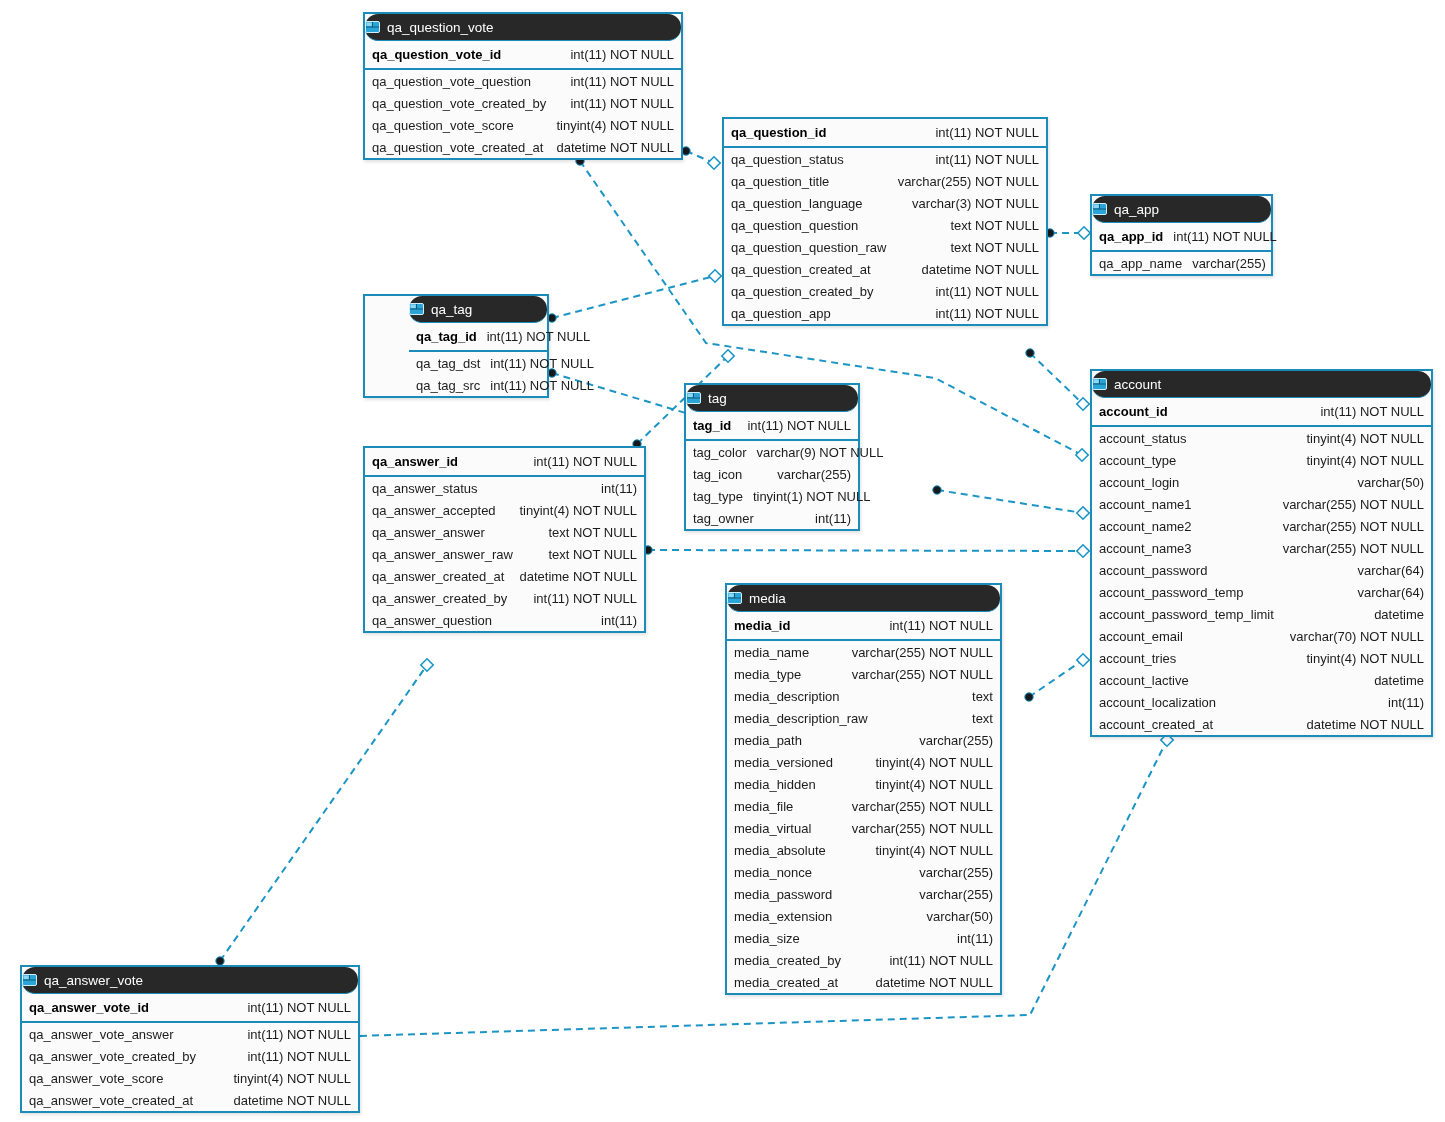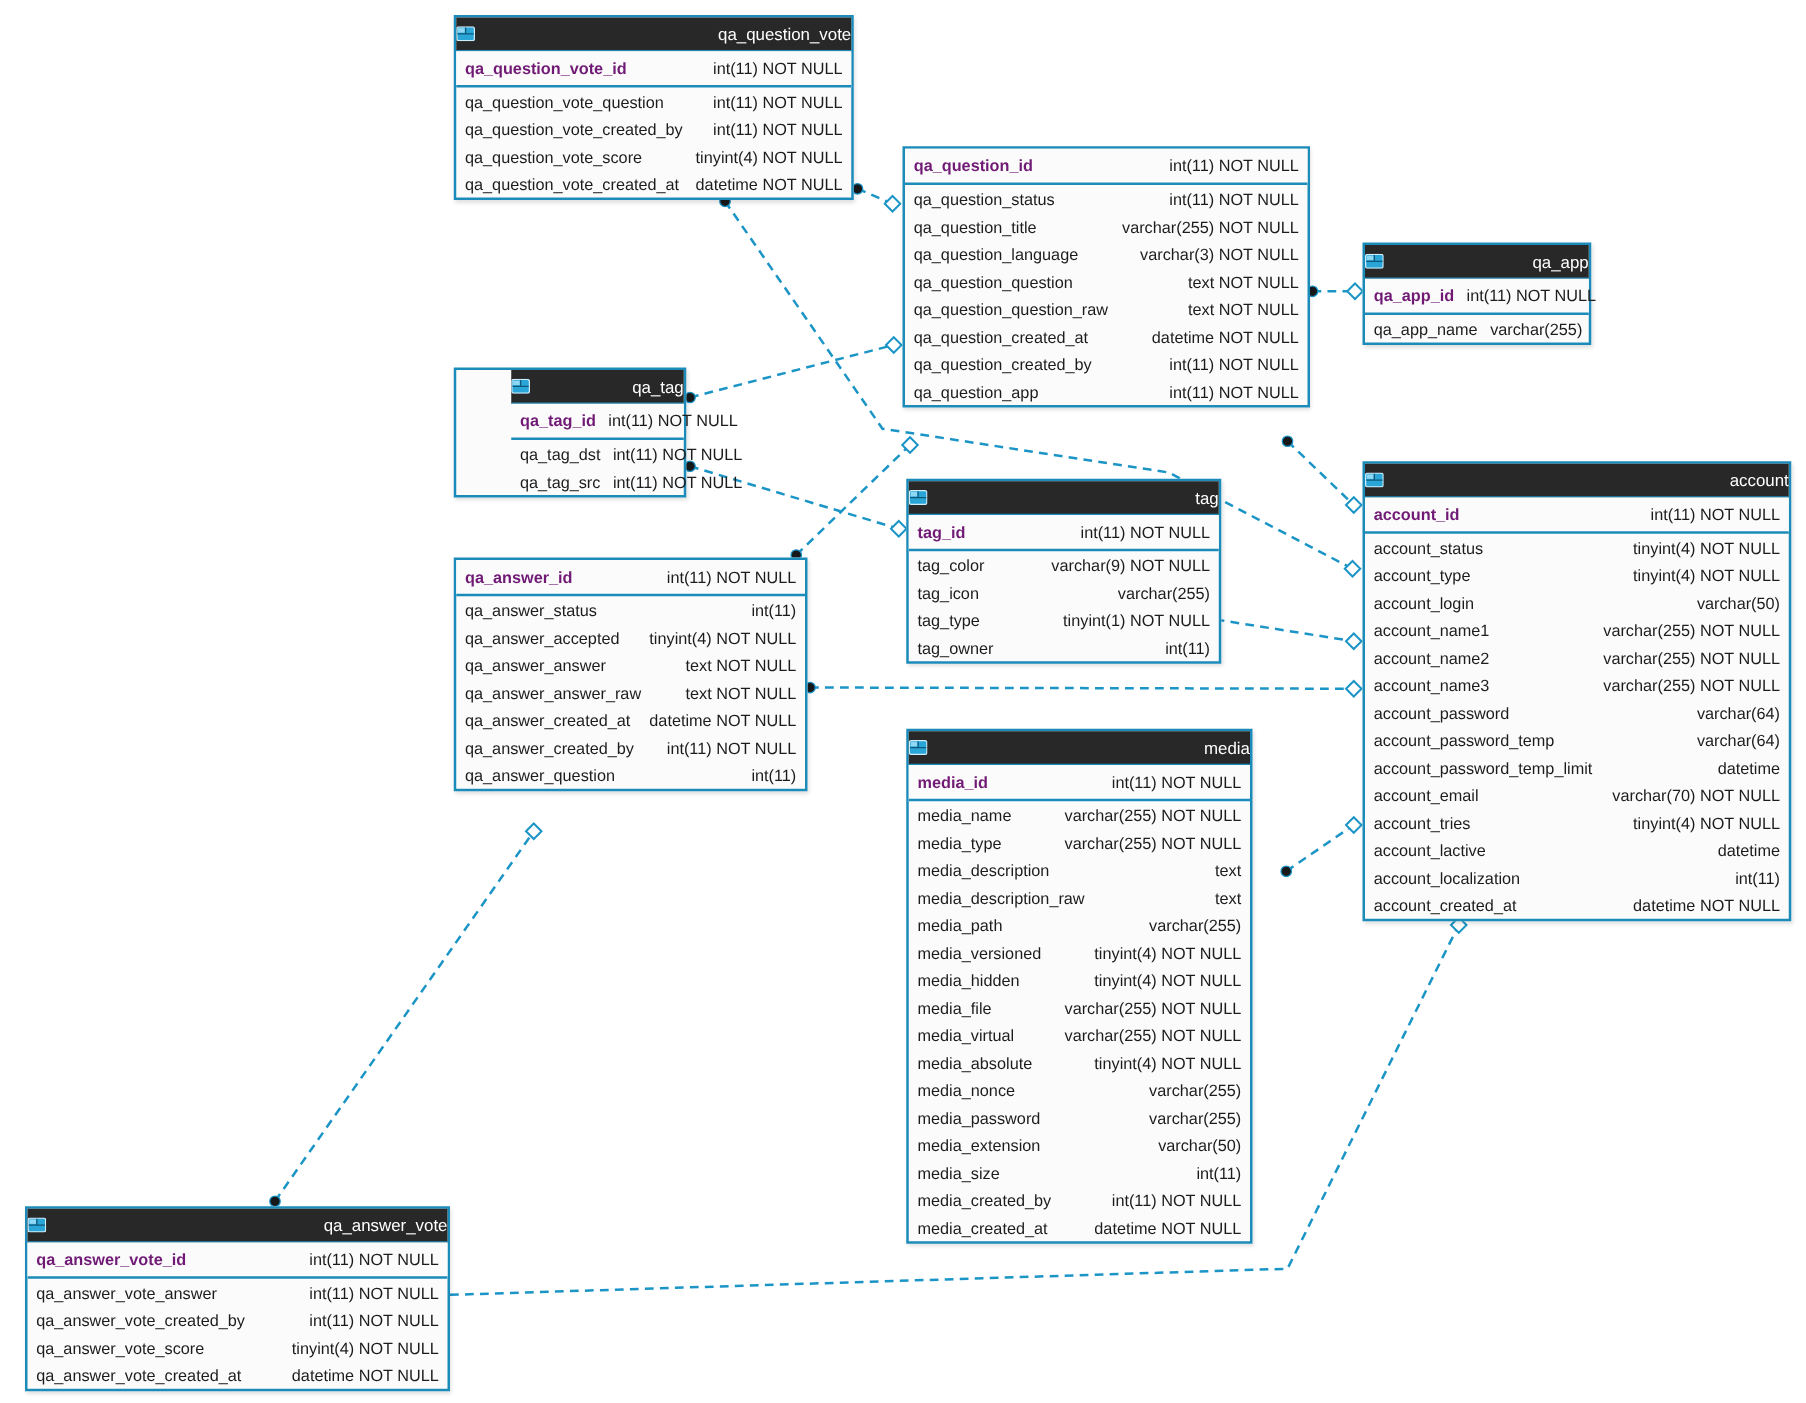--- a/index.html
+++ b/index.html
@@ -8,32 +8,33 @@
     font-family:"Liberation Sans", sans-serif;background:#ffffff;
   }
   #wires{position:absolute;left:0;top:0;z-index:0;}
   .tbl{
     position:absolute;z-index:1;background:#fbfbfb;
     border:2px solid #1b8cba;box-sizing:border-box;
     box-shadow:1px 2px 3px rgba(0,0,0,0.12);
   }
   .tbl-header{
     background:#282828;color:#ffffff;height:26px;
-    display:flex;align-items:center;justify-content:space-between;gap:7px;
+    display:flex;align-items:center;justify-content:flex-start;gap:7px;
     font-size:13.5px;border-bottom:1px solid #1b8cba;
     cursor:default;
+    border-radius:13px;
   }
   .tbl-icon{display:inline-flex;align-items:center;}
   .tbl-pk-section{border-bottom:2px solid #1b8cba;background:#fbfbfb;}
   .tbl-row{
     height:22px;display:flex;align-items:center;justify-content:space-between;
     padding:0 7px;font-size:13px;color:#1c1c1c;white-space:nowrap;
   }
   .tbl-row.pk{height:27px;}
-  .tbl-row.pk .col-name{font-weight:bold;color:#701a75;}
+  .tbl-row.pk .col-name{font-weight:bold;color:#000000;}
   .col-name{text-align:left;}
   .col-type{text-align:right;margin-left:10px;color:#1c1c1c;}
 </style>
 </head>
 <body>
 
 <div id="canvas">
   <svg id="wires" width="1445" height="1122" viewBox="0 0 1445 1122">
       <g>
         <polyline points="686,151 714,163" fill="none" stroke="#1b94c6" stroke-width="2" stroke-dasharray="7 5"></polyline>
@@ -223,21 +224,21 @@
         <div class="tbl-row">
           <span class="col-name">qa_tag_dst</span>
           <span class="col-type">int(11) NOT NULL</span>
         </div>
         <div class="tbl-row">
           <span class="col-name">qa_tag_src</span>
           <span class="col-type">int(11) NOT NULL</span>
         </div>
       </div>
     </div>
-    <div class="tbl" style="left: 725px; top: 383px; width: 252px;">
+    <div class="tbl" style="left: 684px; top: 383px; width: 176px;">
       <div class="tbl-header">
         <span class="tbl-icon">
           <svg width="15" height="12" viewBox="0 0 15 12">
             <rect x="0.5" y="0.5" width="14" height="11" rx="1.5" fill="#2aa5d8" stroke="#cfeefb" stroke-width="1"></rect>
             <rect x="1.5" y="1.5" width="5.3" height="3.6" fill="#8ed8f4"></rect>
             <line x1="1" y1="6" x2="14" y2="6" stroke="#0e587a" stroke-width="1"></line>
             <line x1="7.5" y1="1" x2="7.5" y2="6" stroke="#0e587a" stroke-width="1"></line>
           </svg>
         </span>
         <span>tag</span>

